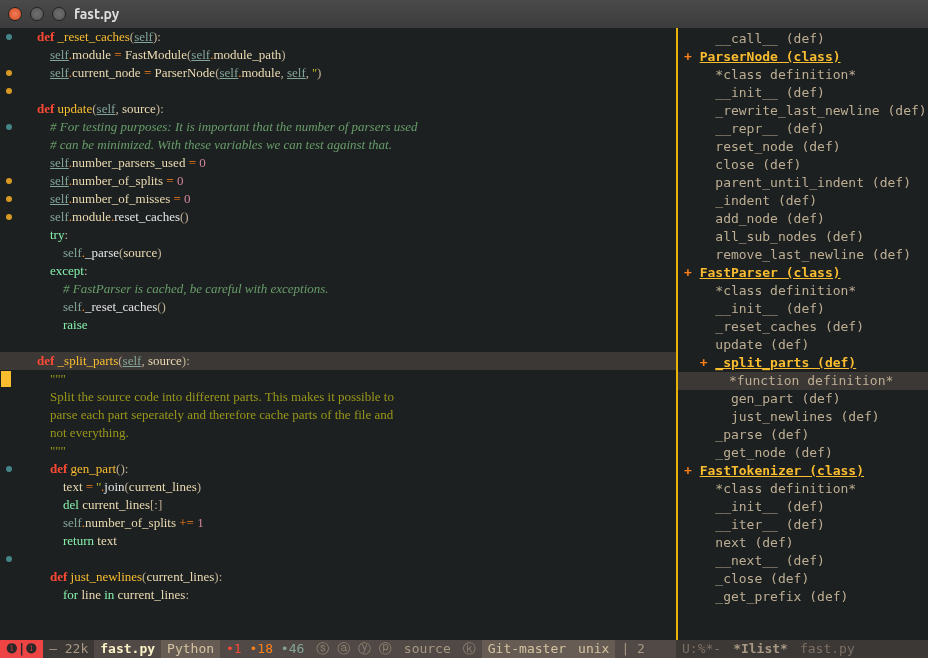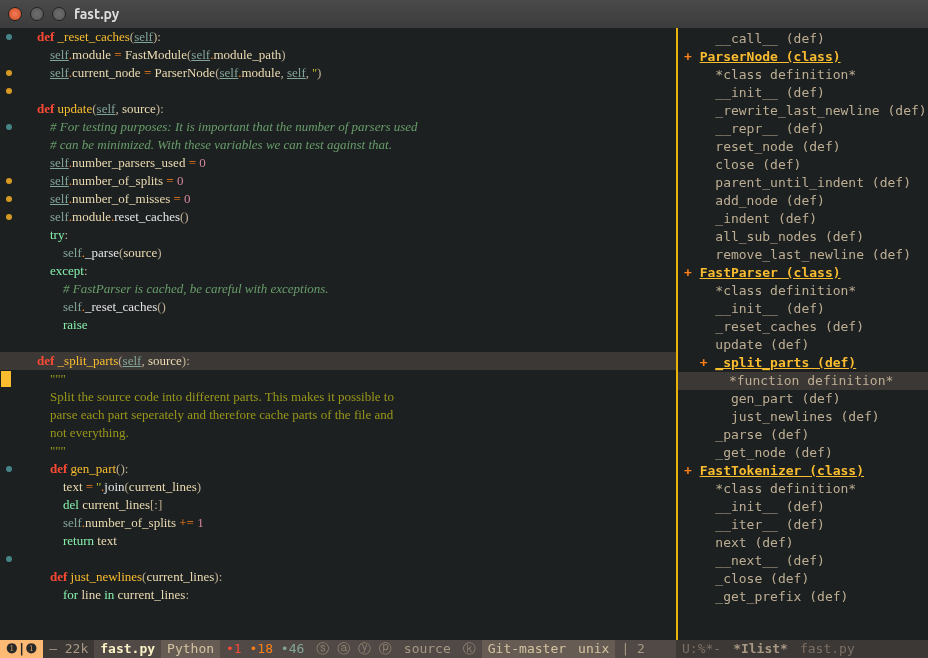--- a/index.html
+++ b/index.html
@@ -103,21 +103,21 @@
   background: #504945;
   color: #a89984;
   display: flex; align-items: center;
   font-size: 13px;
   line-height: 18px;
   overflow: hidden;
   white-space: nowrap;
 }
 .modeline.inactive { background: #3c3836; color: #7c6f64; }
 .ml-seg { padding: 0 6px; }
-.ml-orange { background: #fdba74; color: #282828; font-weight: bold; }
+.ml-orange { background: #ef4444; color: #282828; font-weight: bold; }
 .ml-dark { background: #3c3836; }
 .ml-fname { color: #fbf1c7; font-weight: bold; }
 .ml-fname-i { color: #a89984; font-weight: bold; }
 .ml-mode { background: #665c54; color: #d5c4a1; }
 .fc-r { color: #fb4934; }
 .fc-o { color: #fe8019; }
 .fc-b { color: #83a598; }
 .fc-g { color: #928374; }
 
 .modelines {
@@ -158,22 +158,22 @@
   <div class="outline" id="outline">
       <div class="outline-line">    __call__ (def)</div>
       <div class="outline-line"><span class="plus">+ </span><span class="oh">ParserNode (class)</span></div>
       <div class="outline-line">    *class definition*</div>
       <div class="outline-line">    __init__ (def)</div>
       <div class="outline-line">    _rewrite_last_newline (def)</div>
       <div class="outline-line">    __repr__ (def)</div>
       <div class="outline-line">    reset_node (def)</div>
       <div class="outline-line">    close (def)</div>
       <div class="outline-line">    parent_until_indent (def)</div>
+      <div class="outline-line">    _indent (def)</div>
       <div class="outline-line">    add_node (def)</div>
-      <div class="outline-line">    _indent (def)</div>
       <div class="outline-line">    all_sub_nodes (def)</div>
       <div class="outline-line">    remove_last_newline (def)</div>
       <div class="outline-line"><span class="plus">+ </span><span class="oh">FastParser (class)</span></div>
       <div class="outline-line">    *class definition*</div>
       <div class="outline-line">    __init__ (def)</div>
       <div class="outline-line">    _reset_caches (def)</div>
       <div class="outline-line">    update (def)</div>
       <div class="outline-line">  <span class="plus">+ </span><span class="oh-def">_split_parts (def)</span></div>
       <div class="outline-line cur"><span class="o-mark"></span>      *function definition*</div>
       <div class="outline-line">      gen_part (def)</div>

